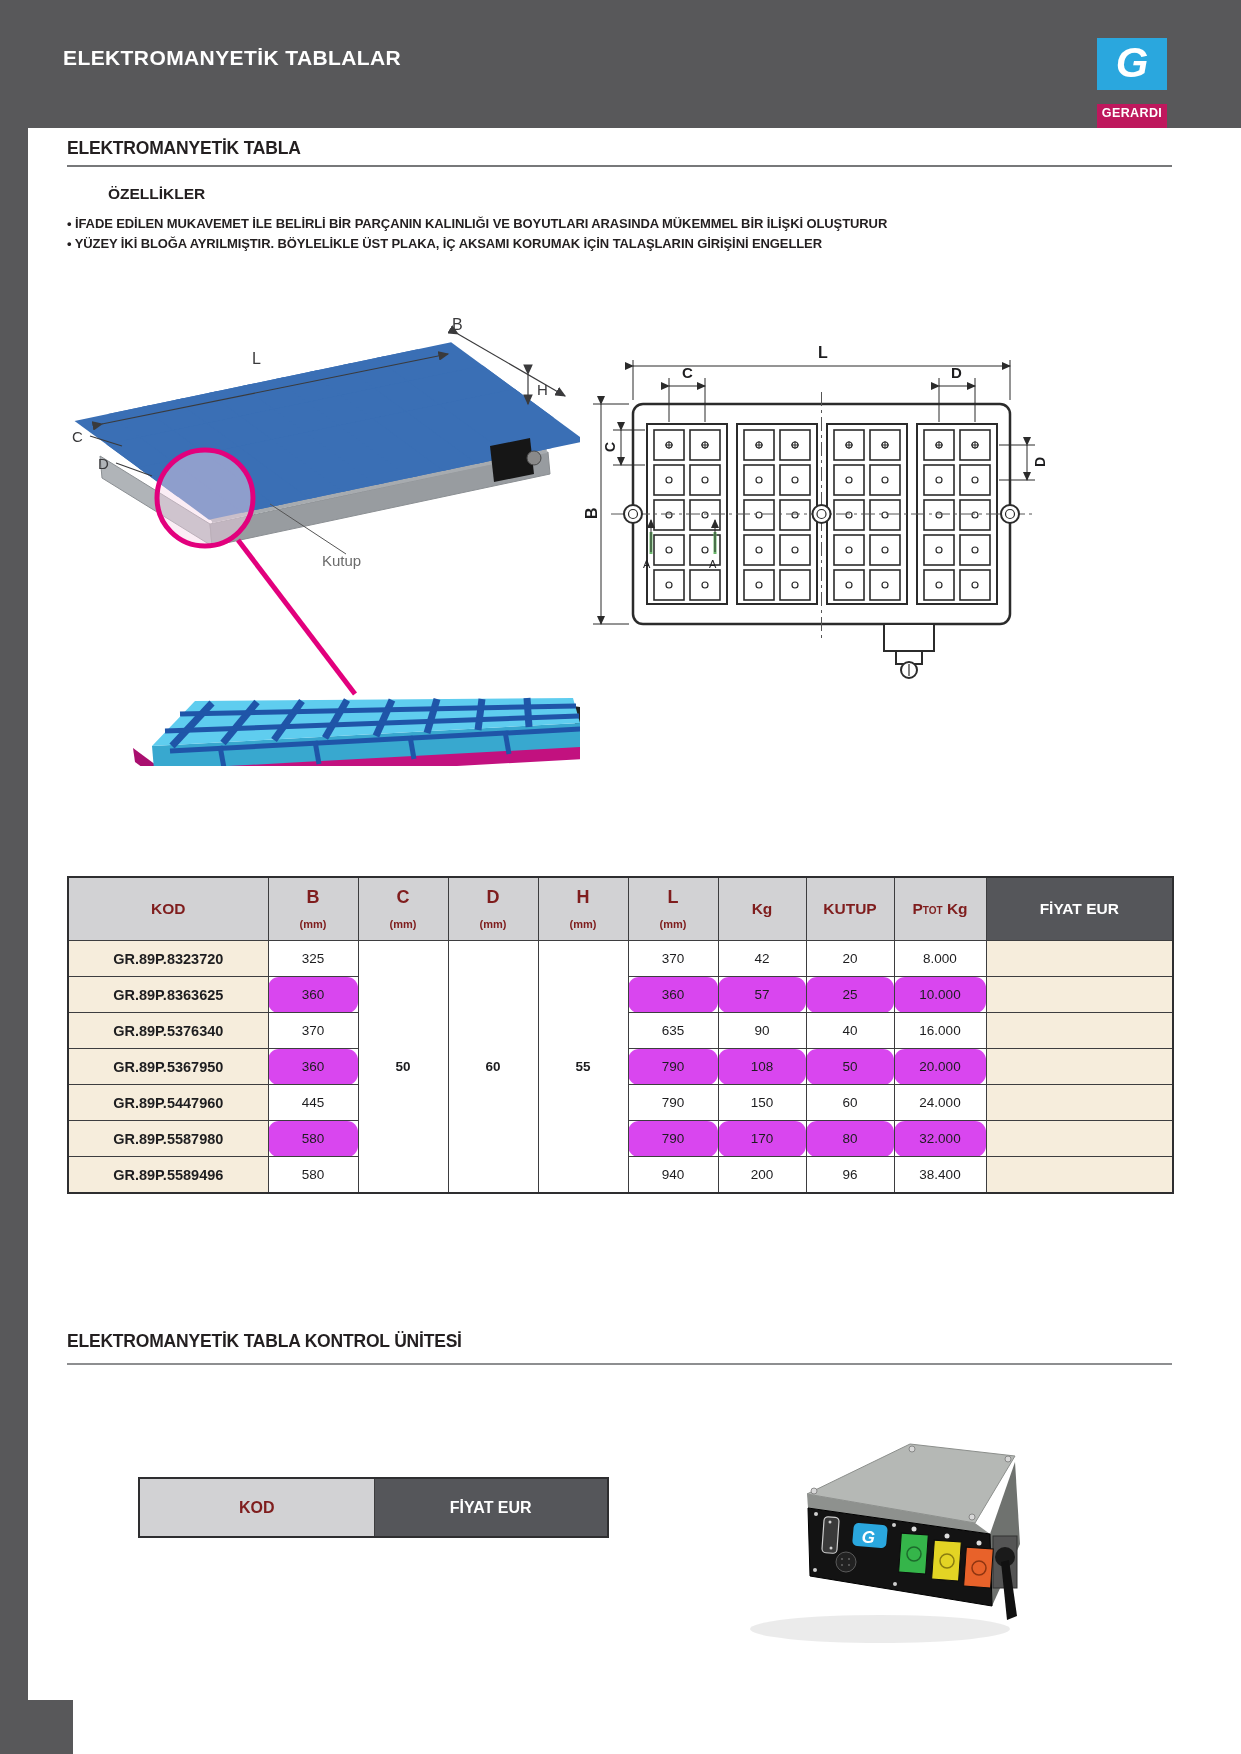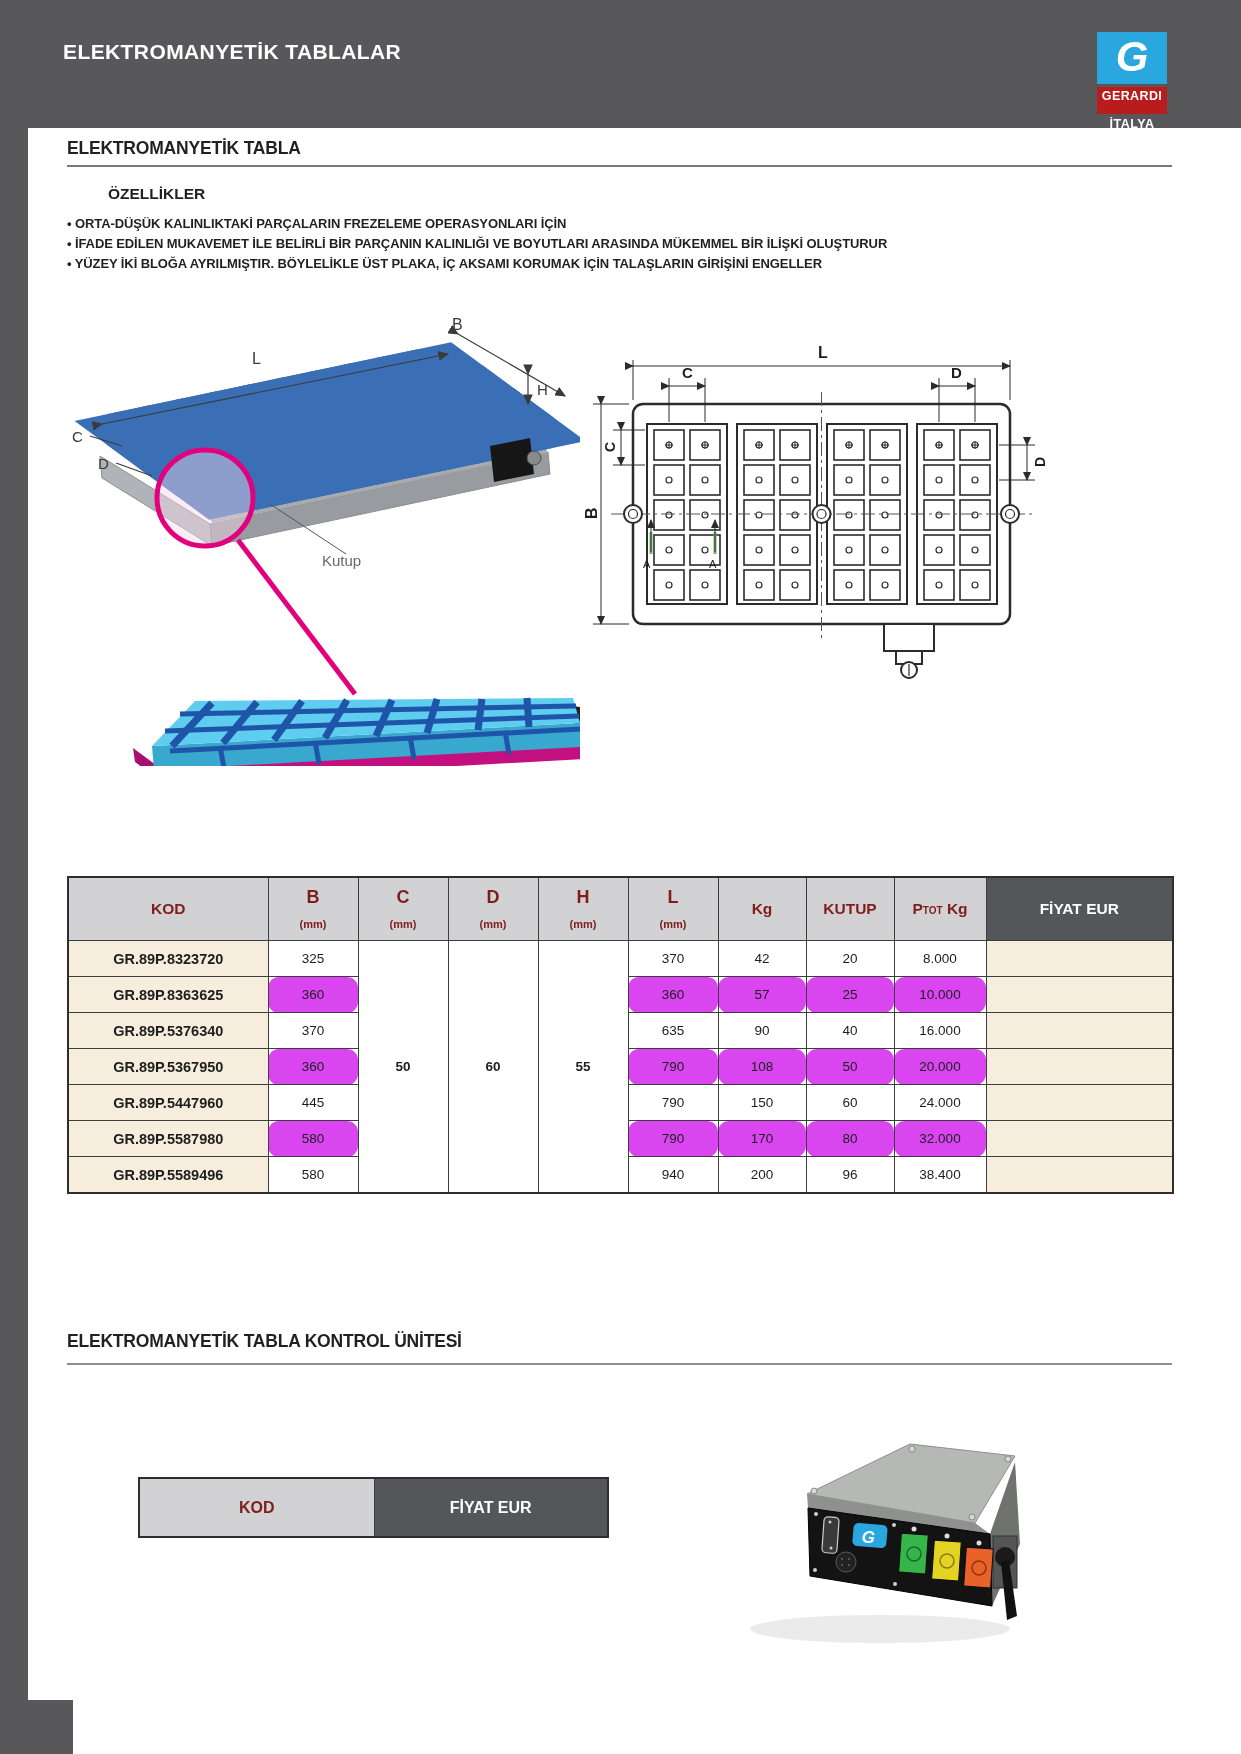--- a/index.html
+++ b/index.html
@@ -4,26 +4,26 @@
 <style>
   html,body{margin:0;padding:0;}
   body{
     width:1241px;height:1754px;position:relative;overflow:hidden;
     background:#58585a;
     font-family:"Liberation Sans", sans-serif;
     -webkit-font-smoothing:antialiased;
   }
   .abs{position:absolute;}
   
-  .header-band{left:0;top:10px;width:1241px;height:117px;background:#58585a;}
+  .header-band{left:0;top:16px;width:1241px;height:117px;background:#58585a;}
   .header-title{left:63px;top:30px;color:#ffffff;font-size:21px;font-weight:bold;letter-spacing:.4px;}
   .logo{left:1097px;top:22px;width:70px;text-align:center;}
   .logo-g{width:70px;height:52px;background:#2aa7de;color:#fff;
           font-size:42px;font-weight:bold;font-style:italic;line-height:50px;}
-  .logo-brand{margin-top:3px;height:27px;background:#b91c1c;color:#fff;
+  .logo-brand{margin-top:14px;height:27px;background:#be185d;color:#fff;
           font-size:12.5px;font-weight:bold;line-height:19px;letter-spacing:.4px;}
   .logo-country{margin-top:3px;color:#fff;font-size:12.5px;font-weight:bold;letter-spacing:.5px;}
   
   .card{left:28px;top:128px;width:1213px;height:1637px;background:#ffffff;}
   .corner-block{left:0;top:1700px;width:73px;height:54px;background:#58585a;z-index:5;}
   .sec-title{color:#231f20;font-size:17.5px;font-weight:bold;letter-spacing:-.2px;}
   .rule{height:2px;background:#77787a;}
   .feat-title{color:#231f20;font-size:15.5px;font-weight:bold;}
   .bullets{color:#231f20;font-size:13px;font-weight:bold;line-height:20px;letter-spacing:-.1px;}
   .bullet::before{content:"• ";}
@@ -63,21 +63,20 @@
   </div>
 </div>
 
 <div class="abs card">
 
   <div class="abs sec-title" style="left:39px;top:10px;">ELEKTROMANYETİK TABLA</div>
   <div class="abs rule" style="left:39px;top:37px;width:1105px;"></div>
 
   <div class="abs feat-title" style="left:39px;top:57px;margin-left:41px;">ÖZELLİKLER</div>
   <div class="abs bullets" style="left:39px;top:86px;width:1060px;">
-    <div class="bullet"><span>ORTA-DÜŞÜK KALINLIKTAKİ PARÇALARIN FREZELEME OPERASYONLARI İÇİN</span></div>
     <div class="bullet"><span>İFADE EDİLEN MUKAVEMET İLE BELİRLİ BİR PARÇANIN KALINLIĞI VE BOYUTLARI ARASINDA MÜKEMMEL BİR İLİŞKİ OLUŞTURUR</span></div>
     <div class="bullet"><span>YÜZEY İKİ BLOĞA AYRILMIŞTIR. BÖYLELİKLE ÜST PLAKA, İÇ AKSAMI KORUMAK İÇİN TALAŞLARIN GİRİŞİNİ ENGELLER</span></div>
   </div>
 
   <svg class="abs" style="left:32px;top:178px;" width="520" height="460" viewBox="0 0 520 460">
     <defs>
       <marker id="ah1" markerWidth="10" markerHeight="8" refX="8" refY="4" orient="auto">
         <path d="M0,0 L9,4 L0,8 z" fill="#3a3a3c"></path>
       </marker>
     </defs>

